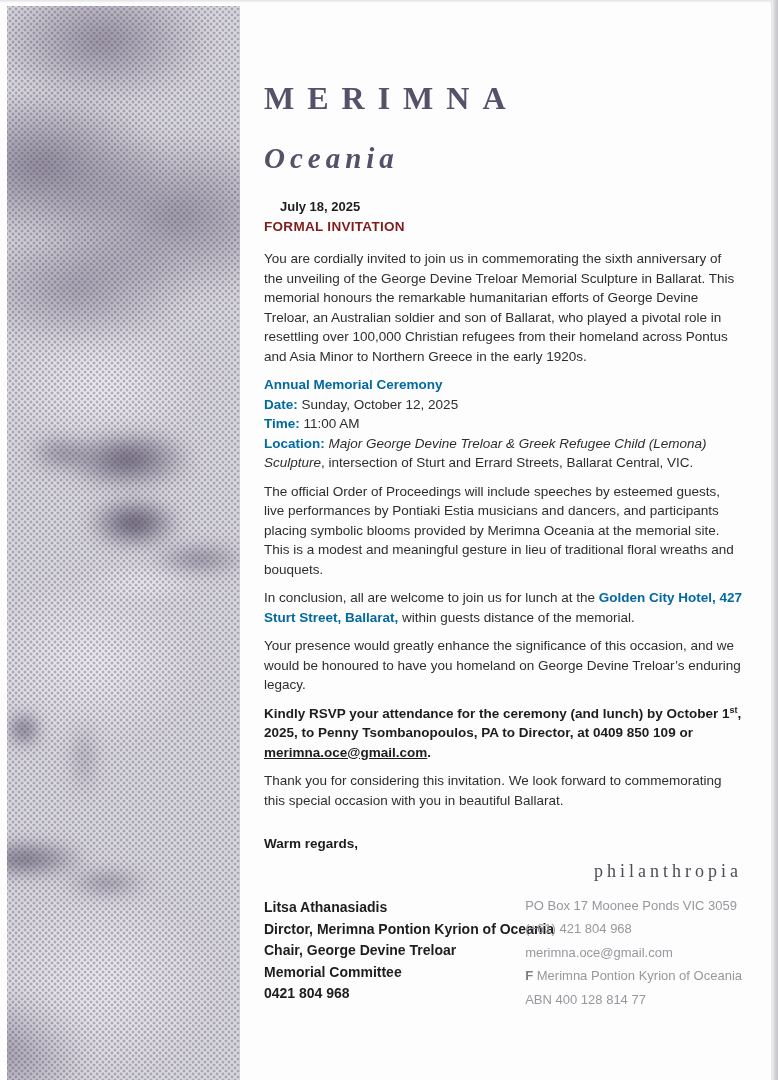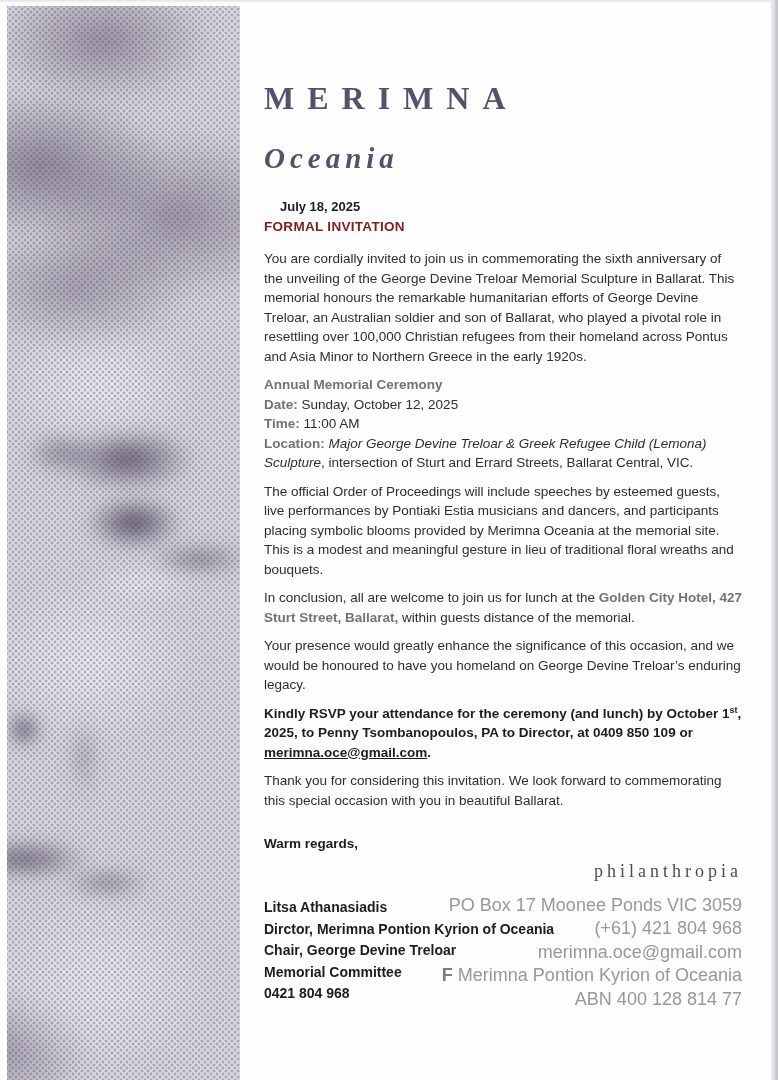--- a/index.html
+++ b/index.html
@@ -98,21 +98,21 @@
     color: #1d1d20;
     margin-left: 16px;
   }
   .heading {
     font-weight: 700;
     letter-spacing: 0.3px;
     color: #7f1d1d;
   }
   p { margin: 9px 0 0; }
   .first-para { margin-top: 13px; }
-  .b { font-weight: 700; color: #737373; }
+  .b { font-weight: 700; color: #0369a1; }
   .it { font-style: italic; }
   .ceremony { margin-top: 9px; }
   .rsvp { font-weight: 700; color: #1d1d20; }
   .rsvp sup { font-size: 9px; line-height: 0; }
   .email-link { color: inherit; text-decoration: underline; cursor: pointer; }
   .closing { margin-top: 24px; font-weight: 700; color: #1d1d20; }
 
   .sig-area { position: relative; margin-top: 8px; }
   .philanthropia {
     text-align: right;
@@ -124,23 +124,23 @@
   .signature {
     margin-top: 16px;
     font-weight: 700;
     font-size: 14px;
     line-height: 21.5px;
     color: #1d1d20;
     max-width: 300px;
   }
   .footer-right {
     position: absolute; right: 0; top: 32px;
-    text-align: right;
+    text-align: left;
     color: #98979d;
-    font-size: 18px;
+    font-size: 13px;
     line-height: 23.5px;
     white-space: nowrap;
   }
   .footer-right .f-label { font-weight: 700; color: #7c7b82; }
 </style>
 </head>
 <body>
 
 <div class="page">
   <div class="edge-top"></div>

